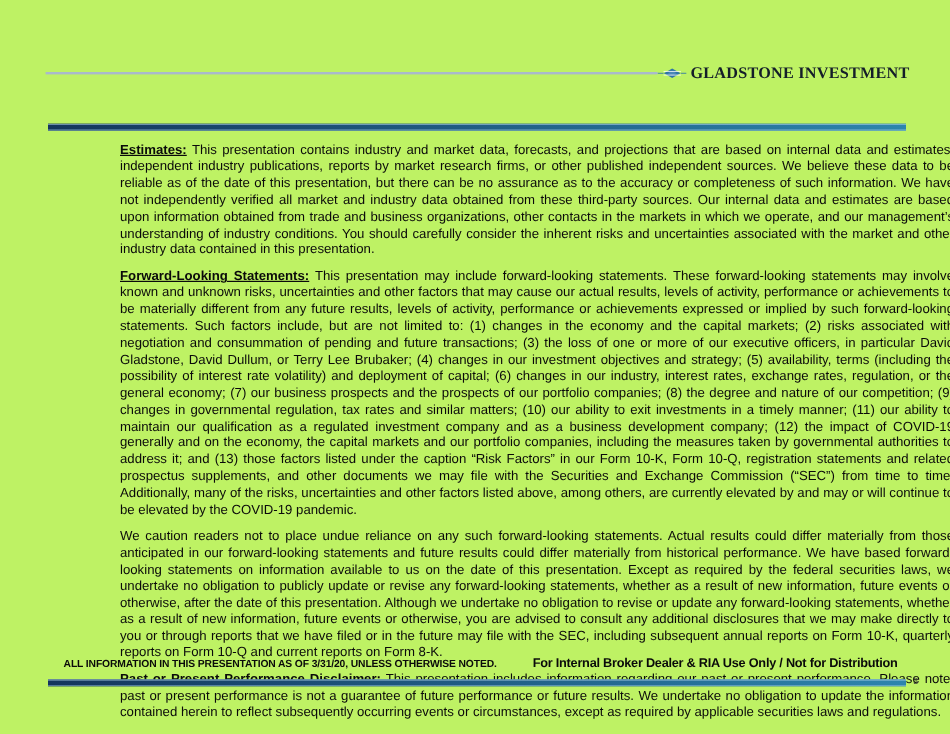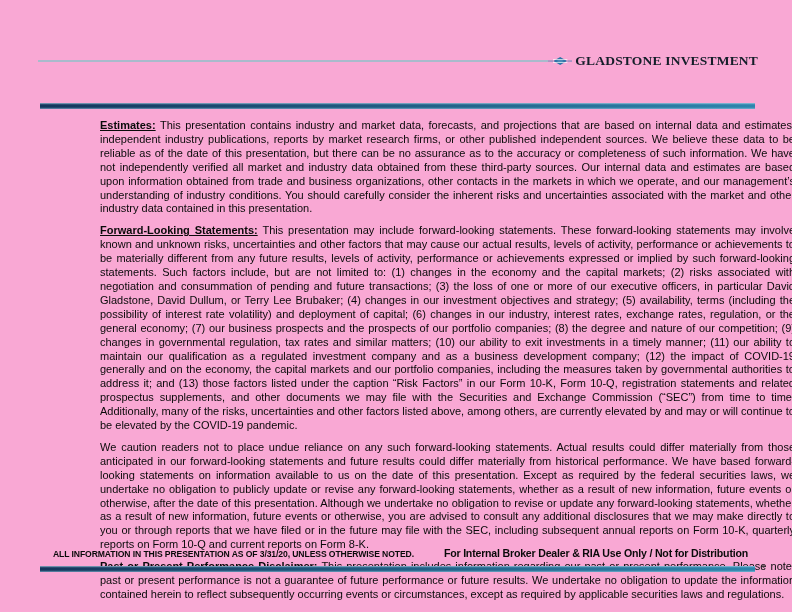--- a/index.html
+++ b/index.html
@@ -4,21 +4,21 @@
 <style>
   * { margin: 0; padding: 0; box-sizing: border-box; }
   html, body { background: #ffffff; }
   body {
     width: 792px; height: 612px;
     position: relative;
     font-family: "Liberation Sans", sans-serif;
     color: #0a0a0a;
     overflow: hidden;
   }
-  .slide { position: absolute; inset: 0; background: #f9a8d4; }
+  .slide { position: absolute; inset: 0; background: #bef264; }
 
   
   .header-rule {
     position: absolute; left: 38px; top: 60px;
     width: 510px; height: 1.5px; background: #a9bacc;
   }
   .logo {
     position: absolute; left: 548px; top: 53px; width: 210px;
     display: flex; align-items: center; gap: 3px;
   }

